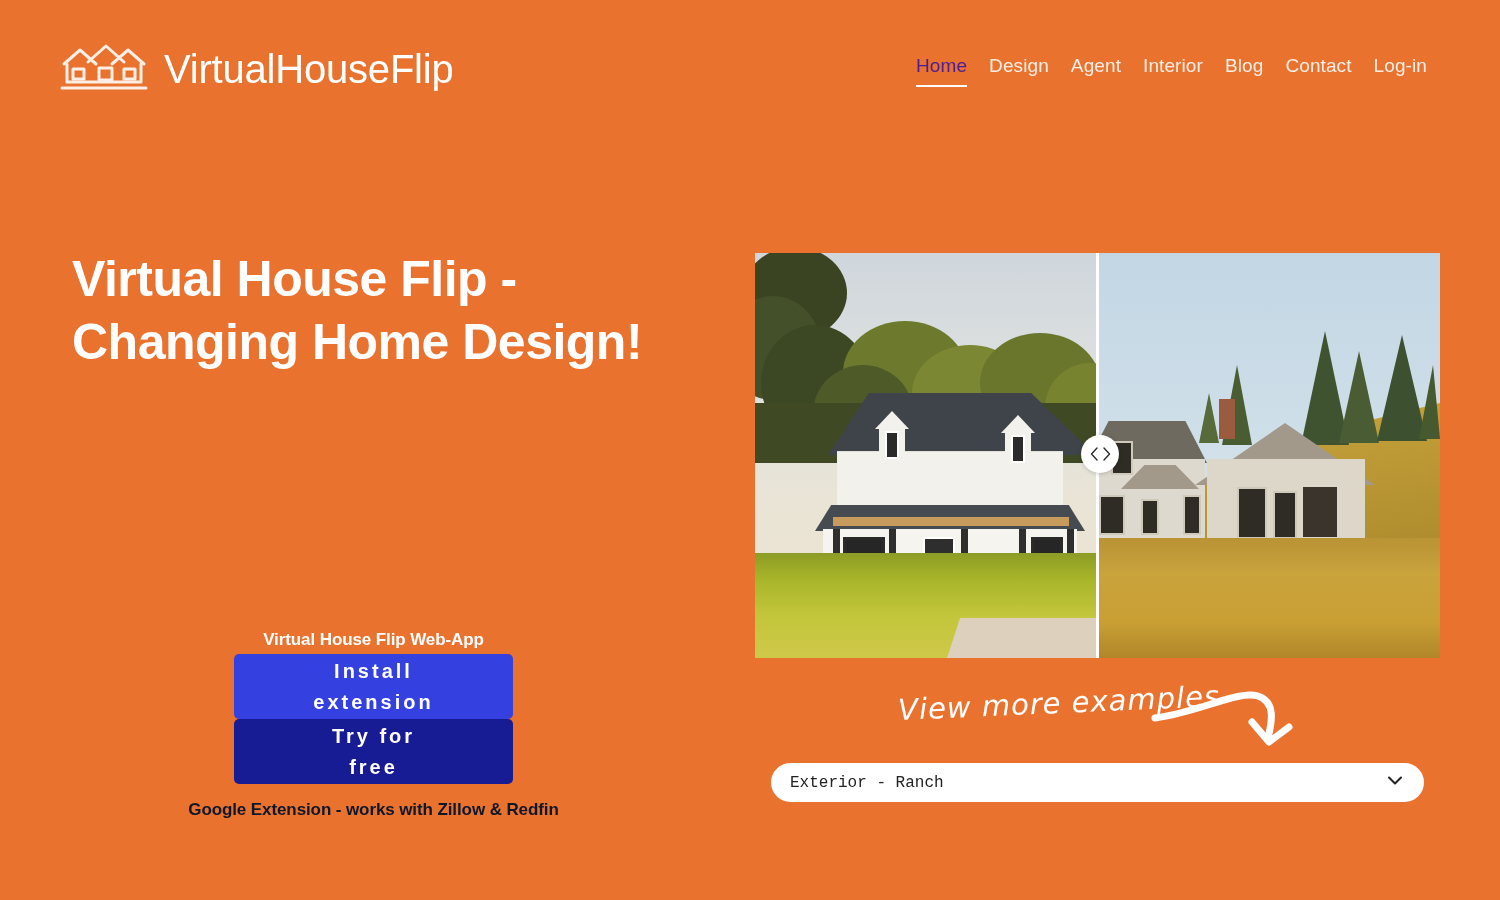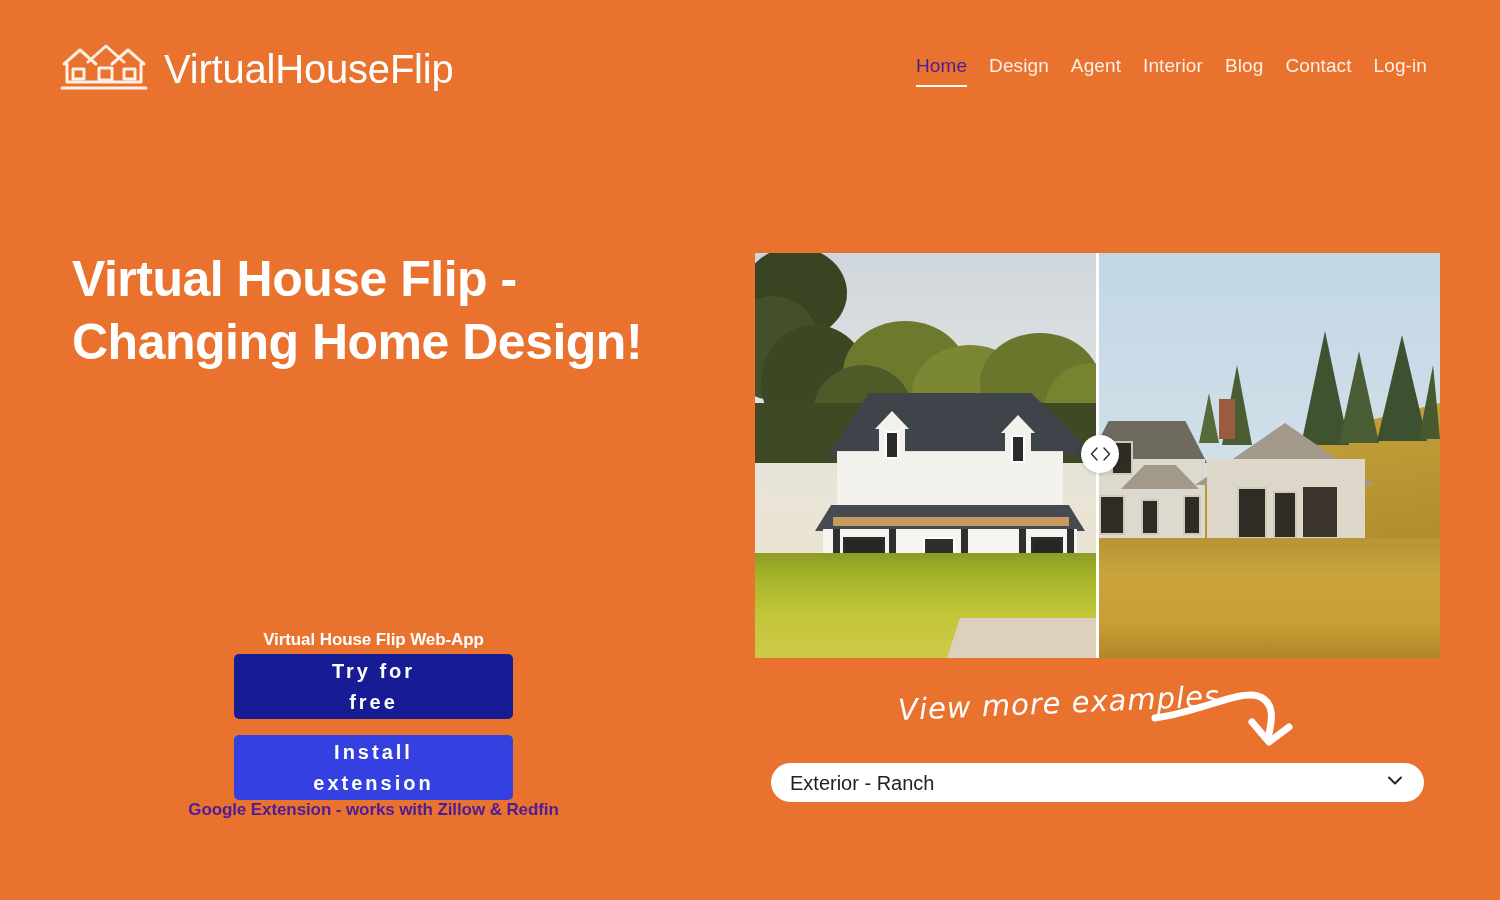--- a/index.html
+++ b/index.html
@@ -59,21 +59,21 @@
   .btn {
     display:flex; flex-direction:column; align-items:center; justify-content:center;
     width:279px; height:65px; border:none; border-radius:5px;
     color:#FFFFFF; font-weight:bold; font-size:20px;
     letter-spacing:3px; line-height:31px; cursor:pointer;
     font-family:"Liberation Sans", sans-serif;
   }
   .btn-primary { background:#171C94; margin-bottom:16px; }
   .btn-secondary { background:#3440DF; }
   .cta-label-bottom {
-    text-align:center; color:#4c1d95; font-weight:bold;
+    text-align:center; color:#0f172a; font-weight:bold;
     font-size:17px; letter-spacing:-0.1px; 
     white-space:nowrap; margin-left:-47px; width:373px;
   }
 
   
   .compare {
     position:absolute; left:755px; top:253px;
     width:685px; height:405px; overflow:hidden;
     display:flex;
   }
@@ -155,22 +155,22 @@
     letter-spacing:1px; white-space:nowrap;
     transform:rotate(-2.5deg);
   }
   .annotation svg { position:absolute; left:0; top:0; }
 
   .selectwrap { position:absolute; left:771px; top:763px; width:653px; height:39px; }
   .select {
     width:653px; height:39px; border-radius:20px; background:#FFFFFF;
     border:none; outline:none; appearance:none;
     padding:0 40px 0 19px; cursor:pointer;
-    font-family:Liberation Sans, sans-serif;
-    font-size:20px; color:#222222;
+    font-family:Liberation Mono, monospace;
+    font-size:16px; color:#222222;
   }
   .select-chevron {
     position:absolute; right:22px; top:13px; pointer-events:none;
   }
 </style>
 </head>
 <body>
 
 <div class="page">
 
@@ -206,28 +206,28 @@
   <div class="left">
     <h1 class="headline">
       <span>Virtual House Flip -</span><br>
       <span>Changing Home Design!</span>
     </h1>
   </div>
 
   <div class="cta-block">
     <div class="cta-label-top">Virtual House Flip Web-App</div>
 
+    <button class="btn btn-secondary">
+      <span>Install</span>
+      <span>extension</span>
+    </button>
+
     <button class="btn btn-primary">
       <span>Try for</span>
       <span>free</span>
-    </button>
-
-    <button class="btn btn-secondary">
-      <span>Install</span>
-      <span>extension</span>
     </button>
 
     <div class="cta-label-bottom">Google Extension - works with Zillow &amp; Redfin</div>
   </div>
 
   <div class="compare">
 
     <div class="pane pane-after">
       <div class="sky-a"></div>
       <svg class="treeline-a" viewBox="0 0 342 210" preserveAspectRatio="none">

